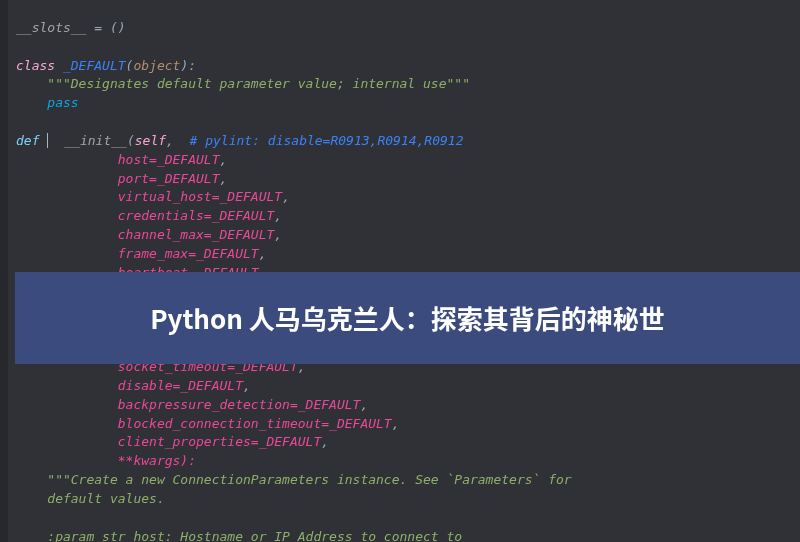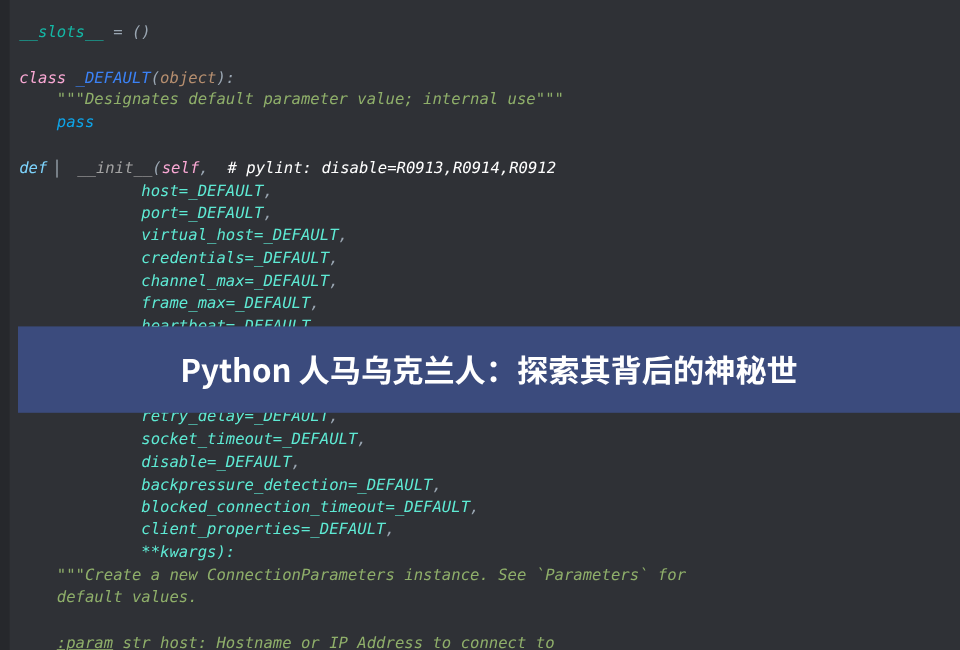--- a/index.html
+++ b/index.html
@@ -29,24 +29,24 @@
     background: #26282C;
   }
   .kw-class  { color: #f9a8d4; }
   .kw-def    { color: #7dd3fc; }
   .kw-pass   { color: #0ea5e9; }
   .clsname   { color: #3b82f6; }
   .func      { color: #a3a3a3; margin-left: 17px; }
   .builtin   { color: #B58E6F; }
   .punct     { color: #9AA6B2; }
   .str       { color: #8FAF6A; }
-  .cmt       { color: #ffffff; }
+  .cmt       { color: #3b82f6; }
   .self      { color: #f9a8d4; }
-  .ident     { color: #5eead4; }
-  .white     { color: #14b8a6; }
+  .ident     { color: #ec4899; }
+  .white     { color: #a3a3a3; }
   .u         { text-decoration: underline; }
   .cursor {
     display: inline-block;
     width: 1px;
     background: #A8B3BD;
     height: 15px;
     vertical-align: text-bottom;
     margin-right: -1px;
   }
   .pinkbox {
@@ -56,21 +56,21 @@
     width: 156px;
     height: 38px;
     border: 2px solid #E85C8C;
     pointer-events: none;
     box-sizing: border-box;
   }
   .overlay-band {
     position: absolute;
     left: 15px; right: 0;
     top: 272px;
-    height: 72px;
+    height: 92px;
     background: #3B4B7D;
     display: flex;
     align-items: center;
     justify-content: center;
   }
   .overlay-title {
     font-family: "Microsoft YaHei", "PingFang SC", "Noto Sans CJK SC", sans-serif;
     font-style: normal;
     font-weight: bold;
     font-size: 26px;

